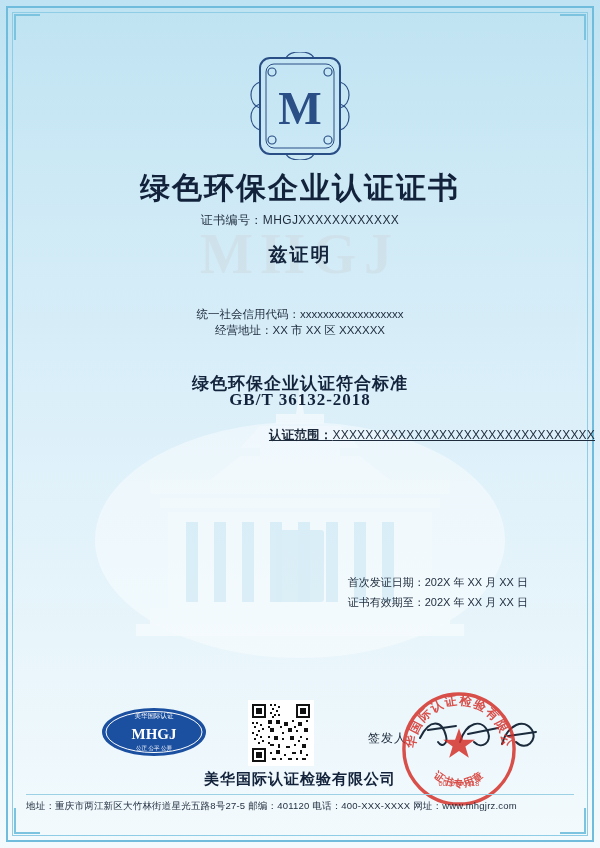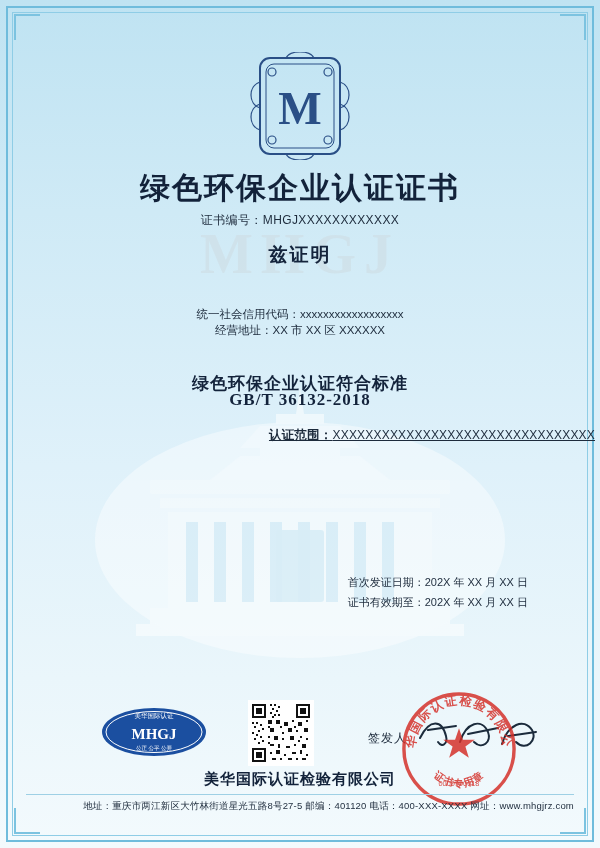--- a/index.html
+++ b/index.html
@@ -247,21 +247,21 @@
     font-weight: bold;
     font-size: 15px;
     letter-spacing: 1px;
     color: #12223a;
   }
   .address-bar {
     position: absolute;
     left: 26px;
     right: 26px;
     top: 800px;
-    text-align: right;
+    text-align: left;
     font-size: 9.5px;
     color: #1d2b3c;
     letter-spacing: 0.2px;
     white-space: nowrap;
   }
   .bottom-rule {
     position: absolute;
     left: 26px;
     right: 26px;
     top: 794px;

